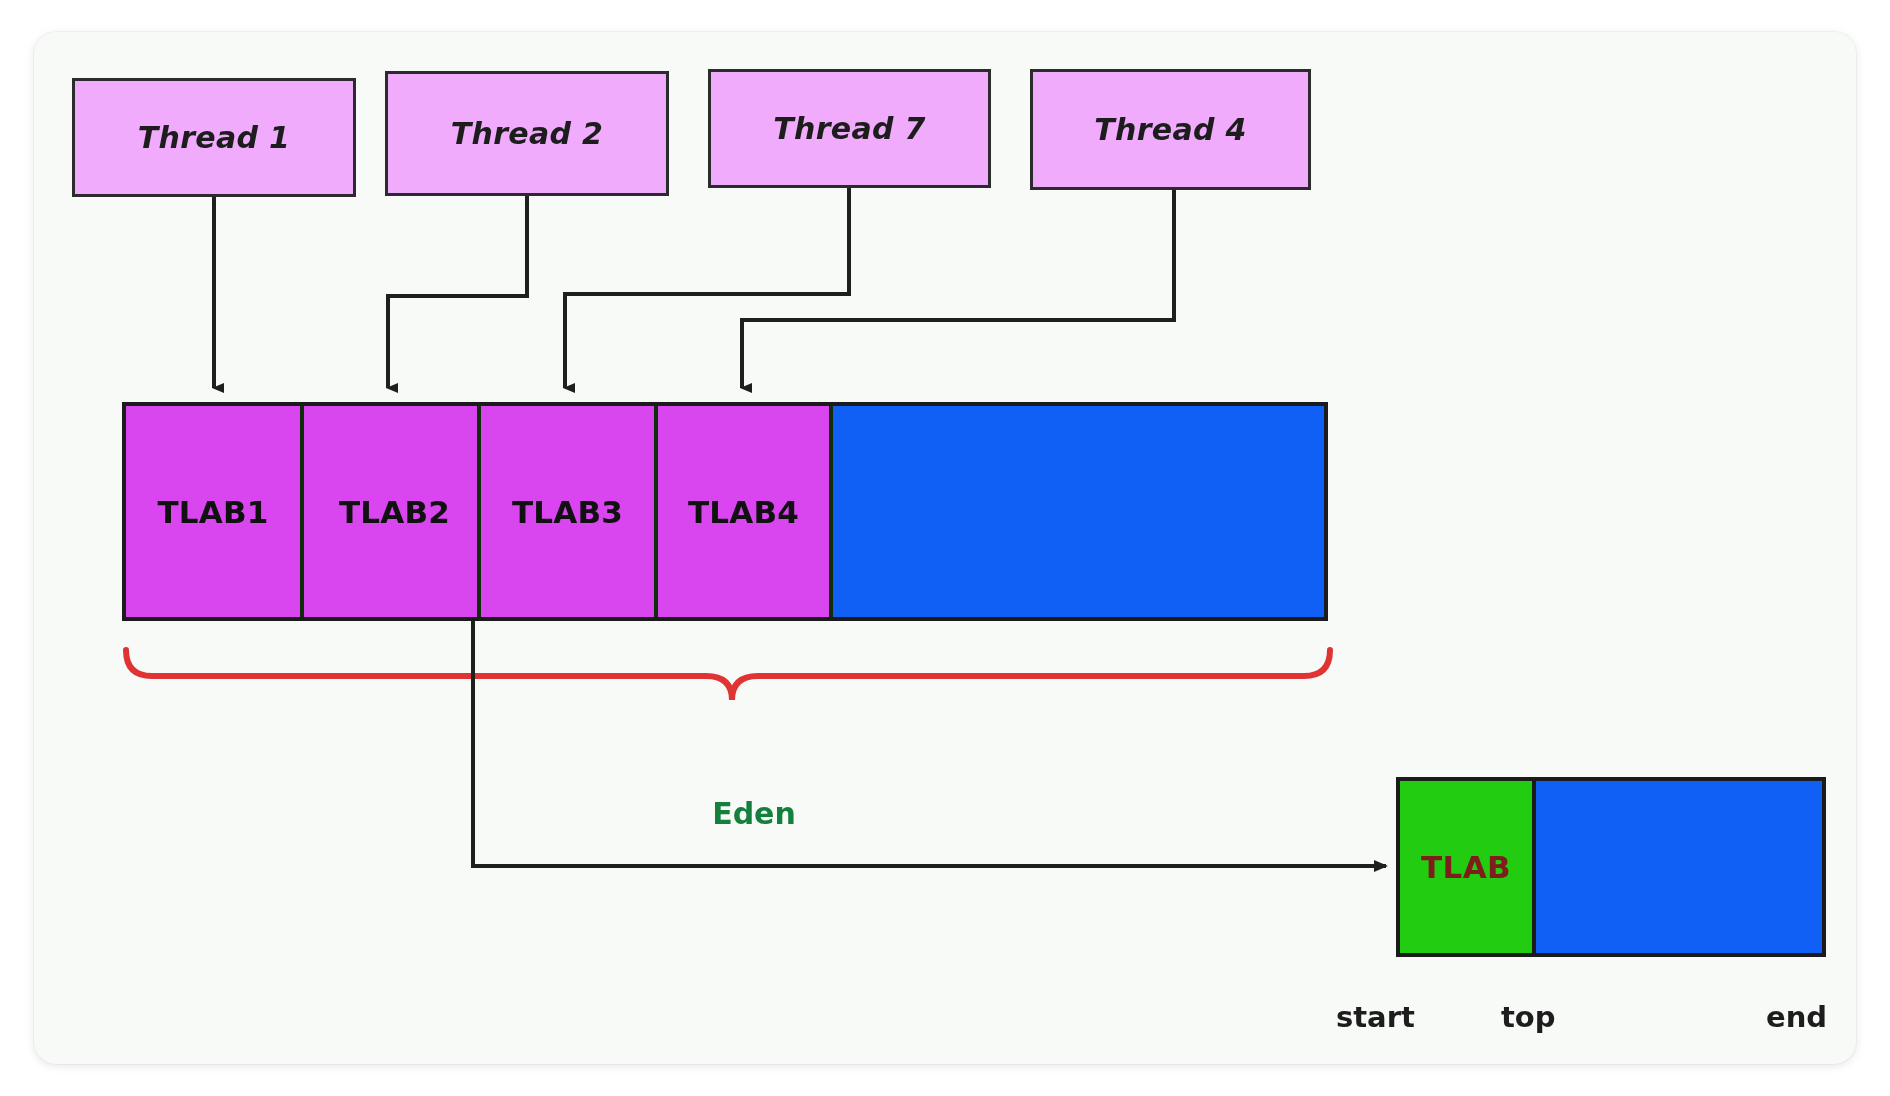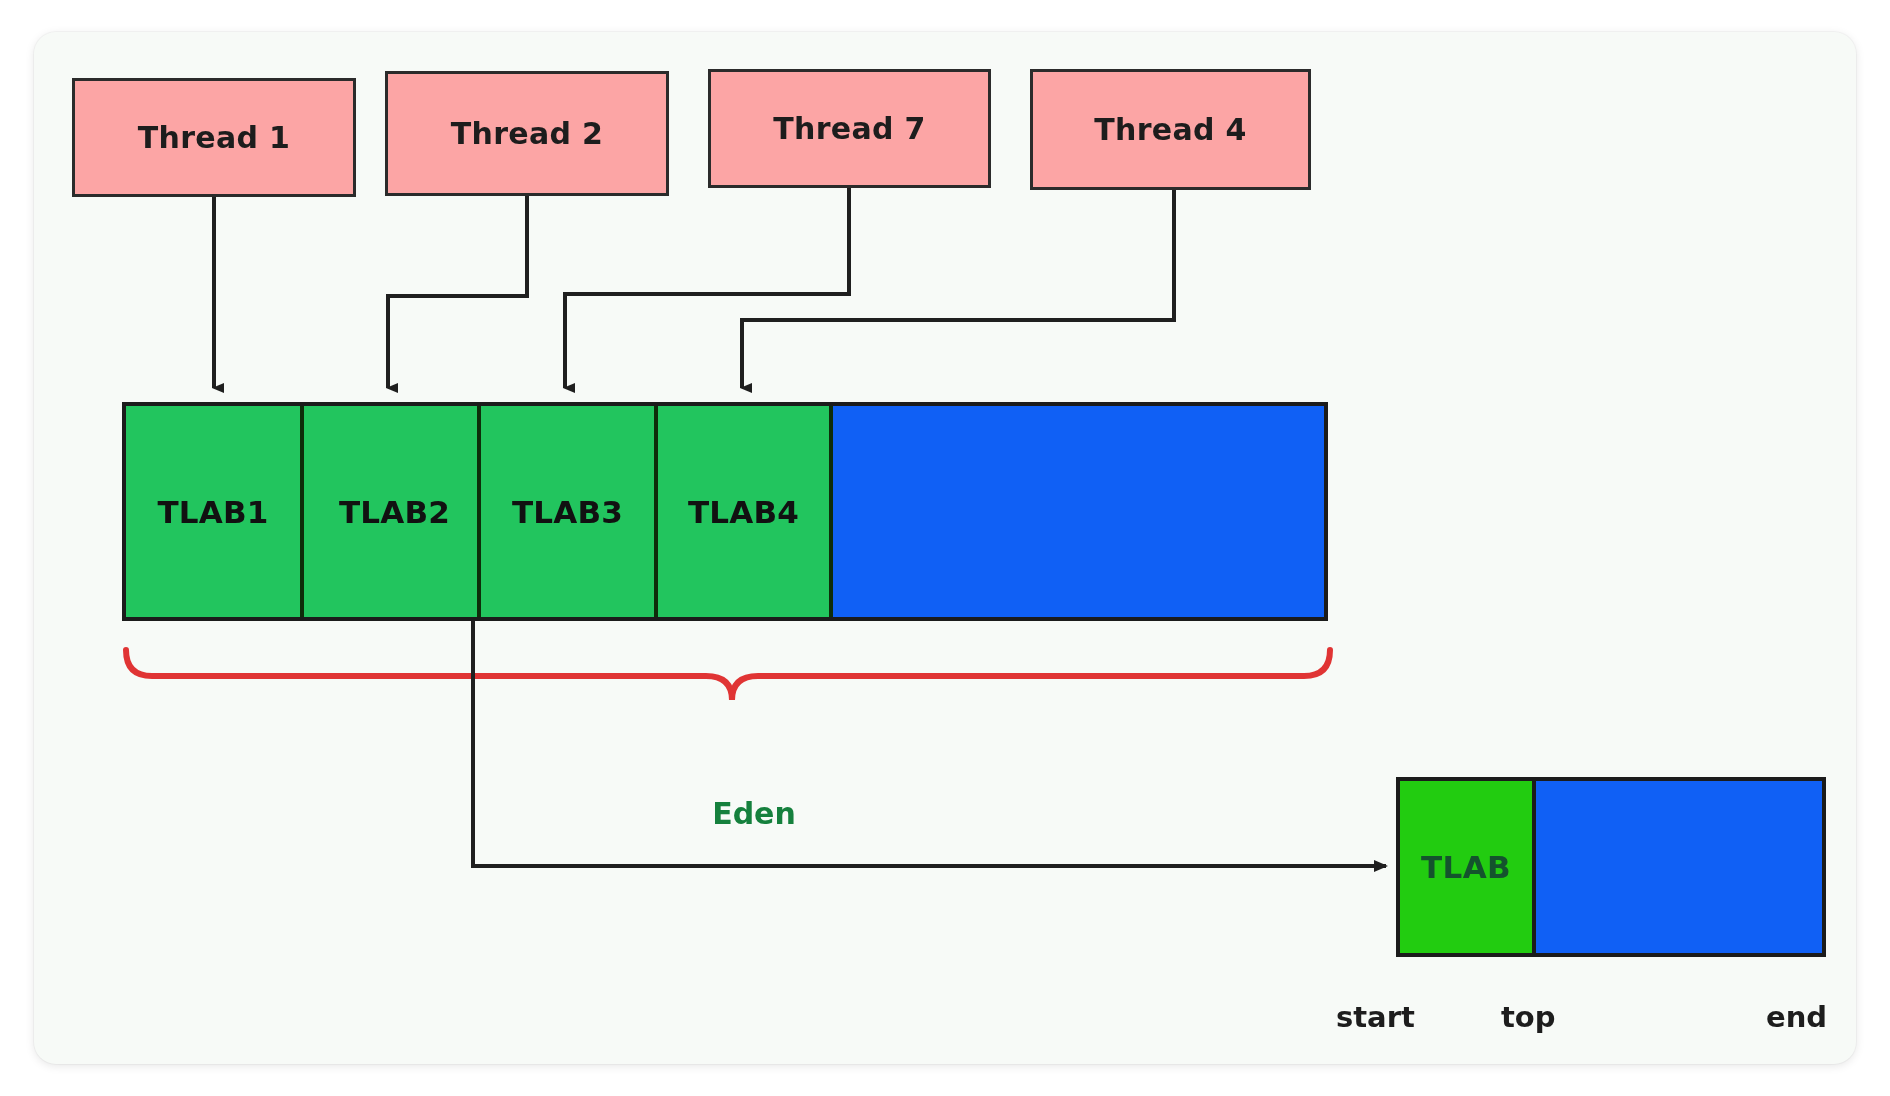--- a/index.html
+++ b/index.html
@@ -32,25 +32,26 @@
     position: absolute;
     left: 0; top: 0;
     width: 1890px;
     height: 1096px;
   }
 
   
   .thread-box {
     position: absolute;
     box-sizing: border-box;
-    background: #fca5a5;
+    background: #f0abfc;
     border: 3px solid #2b2b2b;
     display: flex;
     align-items: center;
     justify-content: center;
+    font-style: italic;
   }
   .thread-box .tlabel {
     font-size: 30px;
     font-weight: bold;
     color: #1d1d1d;
     letter-spacing: 0.3px;
     white-space: nowrap;
   }
 
   
@@ -60,21 +61,21 @@
     top: 402px;
     width: 1206px;
     height: 219px;
     box-sizing: border-box;
     border: 4px solid #1b1b1b;
     display: flex;
     background: #1060f5;
   }
   .tlab-cell {
     box-sizing: border-box;
-    background: #22c55e;
+    background: #d946ef;
     border-right: 4px solid #0e2d0a;
     display: flex;
     align-items: center;
     justify-content: center;
     position: relative;
   }
   .tlab-cell .clabel {
     font-size: 31px;
     font-weight: bold;
     color: #111;
@@ -115,21 +116,21 @@
     box-sizing: border-box;
     background: #22cc10;
     border-right: 4px solid #1b1b1b;
     display: flex;
     align-items: center;
     justify-content: center;
   }
   #tlab-detail-used .clabel {
     font-size: 31px;
     font-weight: bold;
-    color: #14532d;
+    color: #7f1d1d;
     letter-spacing: 0.4px;
   }
   #tlab-detail-free {
     flex: 1 1 auto;
     background: #1060f5;
   }
 
   
   .ptr-label {
     position: absolute;

